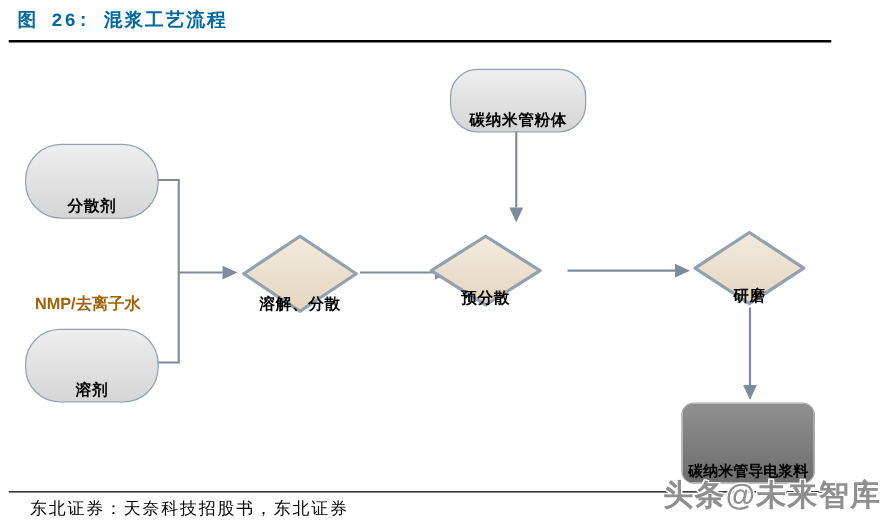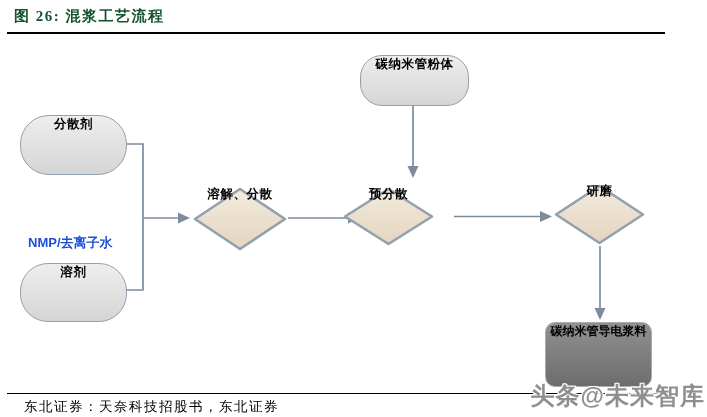--- a/index.html
+++ b/index.html
@@ -2,53 +2,53 @@
 <html style="--line-color: #7d8c9c; --node-border: #93a0ad; --stadium-fill-top: #eeeeee; --stadium-fill-bottom: #d5d5d5; --diamond-fill-top: #f2ebdd; --diamond-fill-bottom: #e4d5bf; --dark-fill-top: #909090; --dark-fill-bottom: #6d6d6d; --dark-border: #ababab; --watermark-color: #8f8f8f; --rule-color: #000000;"><head>
 <meta charset="utf-8">
 <style>
   html,body{margin:0;padding:0;background:#ffffff;}
   #stage{
     position:relative;width:707px;height:417px;background:#fff;overflow:hidden;
     font-family:"Liberation Sans",sans-serif;
   }
   .title{
     position:absolute;left:14px;top:7px;
-    font-family:Liberation Serif, serif;font-weight:bold;font-size:15px;
-    letter-spacing:1.5px;color:#14532d;white-space:nowrap;
+    font-family:Liberation Mono, monospace;font-weight:bold;font-size:15px;
+    letter-spacing:1.5px;color:#0369a1;white-space:nowrap;
   }
   .rule{position:absolute;background:var(--rule-color,#000);}
   .rule.top{left:7px;top:32px;width:658px;height:2px;}
   .rule.bottom{left:7px;top:393px;width:658px;height:1.4px;}
   .source{
     position:absolute;left:24px;top:398px;
     font-family:"Liberation Serif",serif;font-size:13.5px;color:#000;
     letter-spacing:1.5px;white-space:nowrap;
   }
   .watermark{
     position:absolute;right:2px;top:380px;z-index:6;
     font-weight:bold;font-size:24px;letter-spacing:1px;white-space:nowrap;
     color:var(--watermark-color,#8f8f8f);
     -webkit-text-stroke:1.5px #ffffff;
     paint-order:stroke fill;
     text-shadow:-1px -1px 0 #fff,1px -1px 0 #fff,-1px 1px 0 #fff,1px 1px 0 #fff;
   }
-  .node{position:absolute;display:flex;align-items:flex-start;justify-content:center;}
+  .node{position:absolute;display:flex;align-items:flex-end;justify-content:center;}
   .node .lbl{
     position:relative;z-index:2;font-weight:bold;font-size:12.5px;color:#000;
     white-space:nowrap;letter-spacing:0.5px;
   }
   .stadium{
     background:linear-gradient(to bottom,var(--stadium-fill-top,#eeeeee),var(--stadium-fill-bottom,#d5d5d5));
     border:1.6px solid var(--node-border,#93a0ad);
   }
   .stadium.powder{left:360px;top:55px;width:107px;height:49px;border-radius:22px;}
   .stadium.dispersant{left:20px;top:115px;width:105px;height:58px;border-radius:29px;}
   .stadium.solvent{left:20px;top:263px;width:105px;height:57px;border-radius:28px;}
   .free-label{
-    position:absolute;left:28px;top:234px;font-weight:bold;font-size:13px;color:#1d4ed8;
+    position:absolute;left:28px;top:234px;font-weight:bold;font-size:13px;color:#a16207;
     white-space:nowrap;
   }
   .diamond{background:transparent;}
   .diamond svg{position:absolute;inset:0;z-index:1;}
   .diamond.d1{left:192px;top:186px;width:96px;height:66px;}
   .diamond.d2{left:342px;top:186px;width:93px;height:61px;}
   .diamond.d3{left:553px;top:183px;width:93px;height:63px;}
   .darkbox{
     left:545px;top:322px;width:105px;height:63px;border-radius:10px;
     background:linear-gradient(to bottom,var(--dark-fill-top,#909090),var(--dark-fill-bottom,#6d6d6d));

